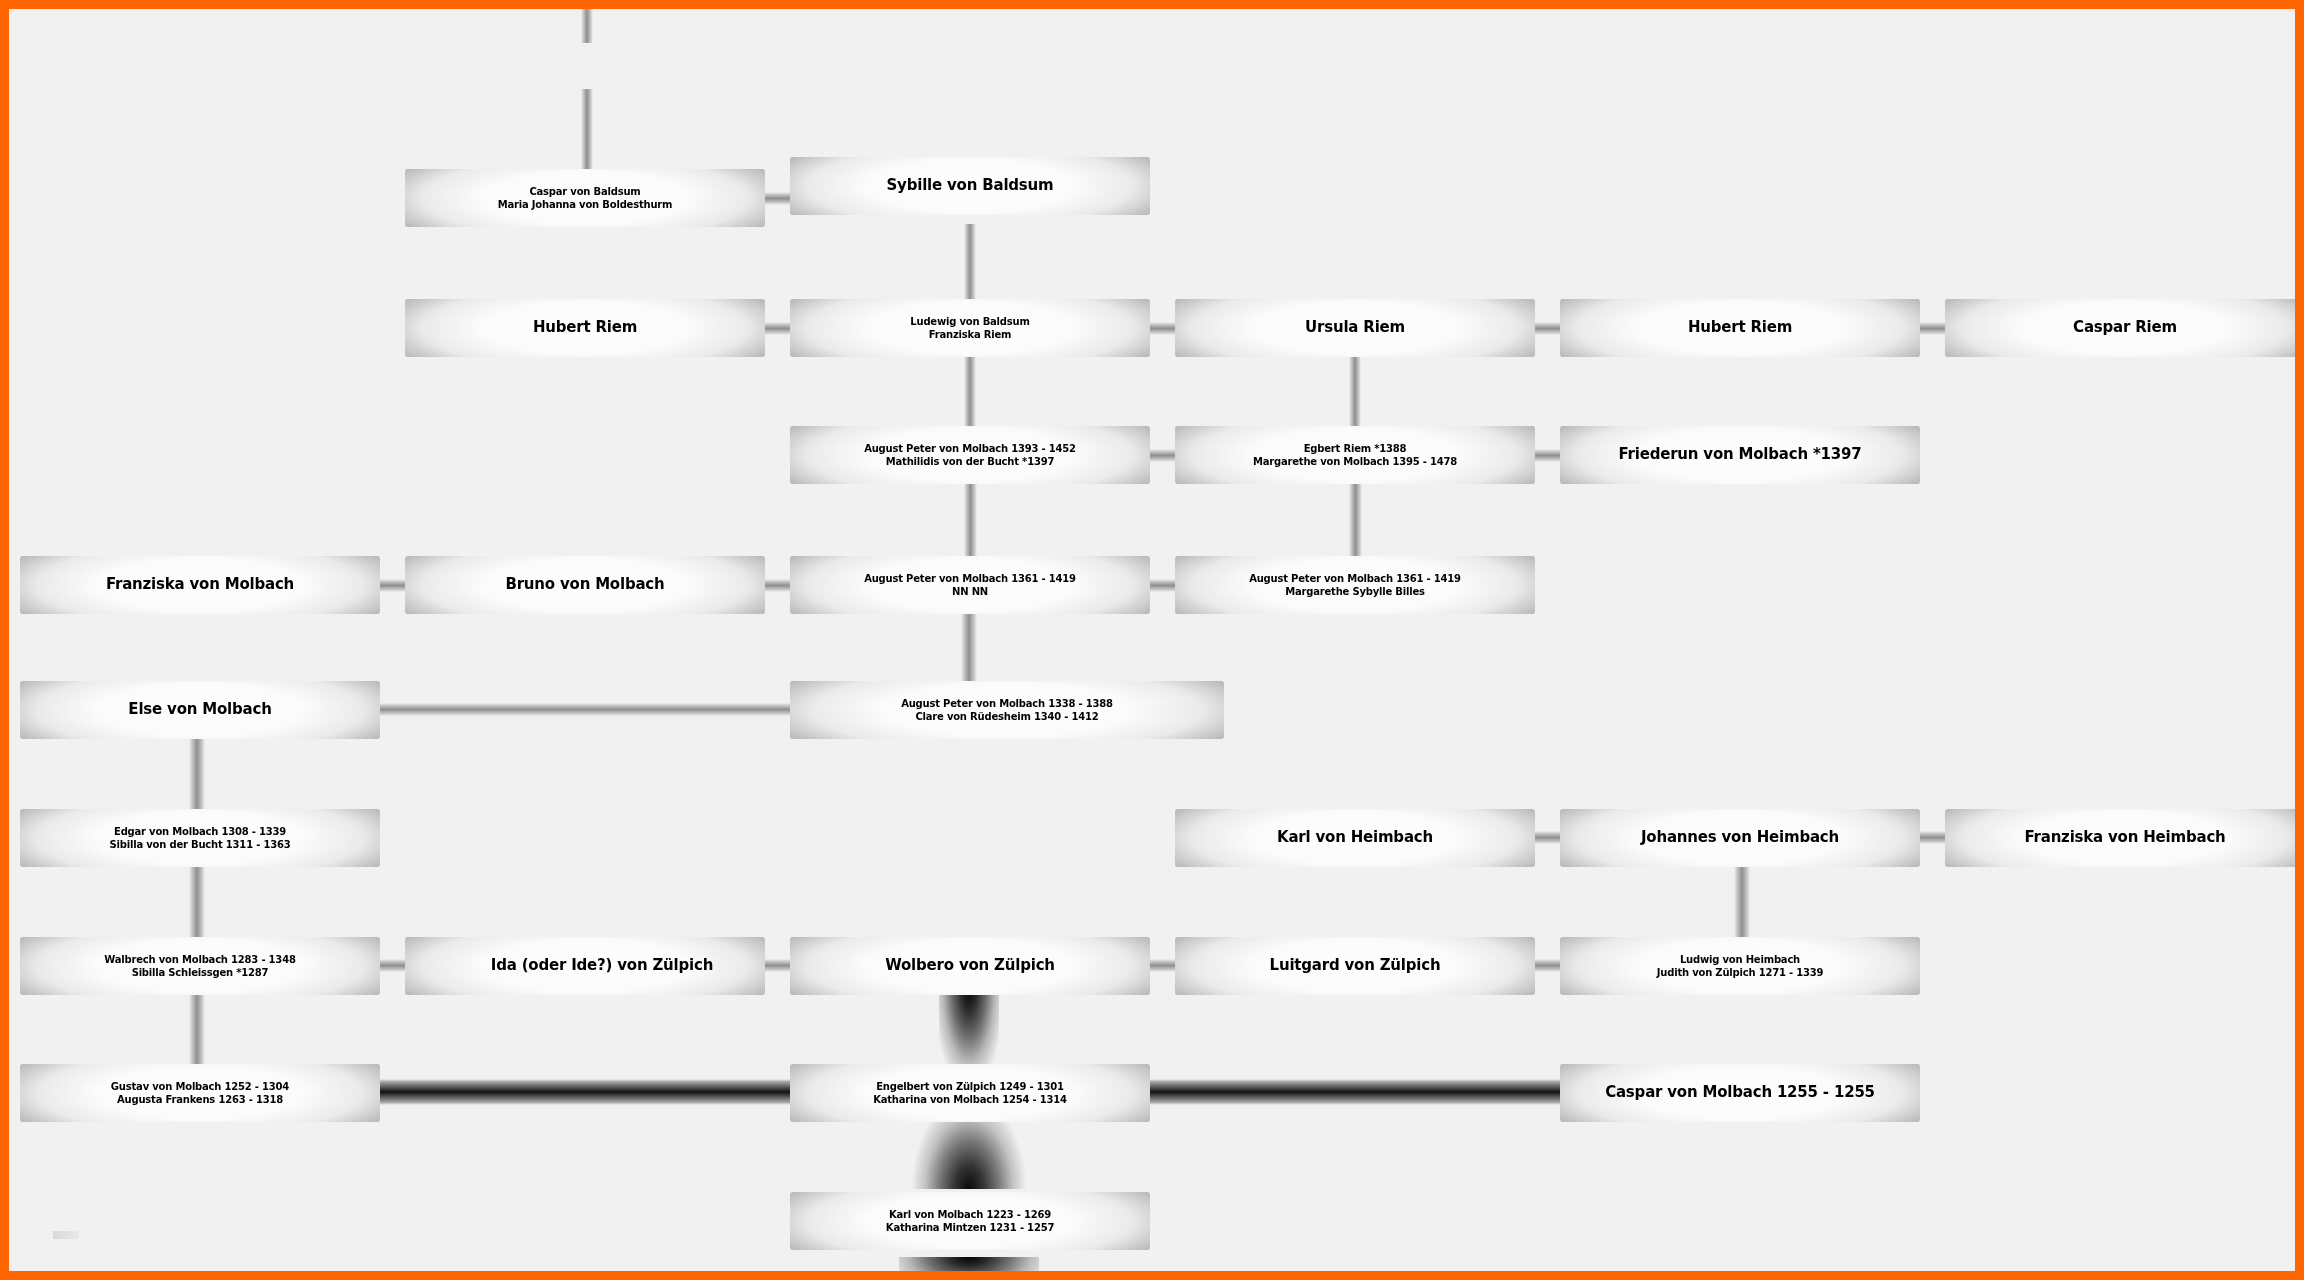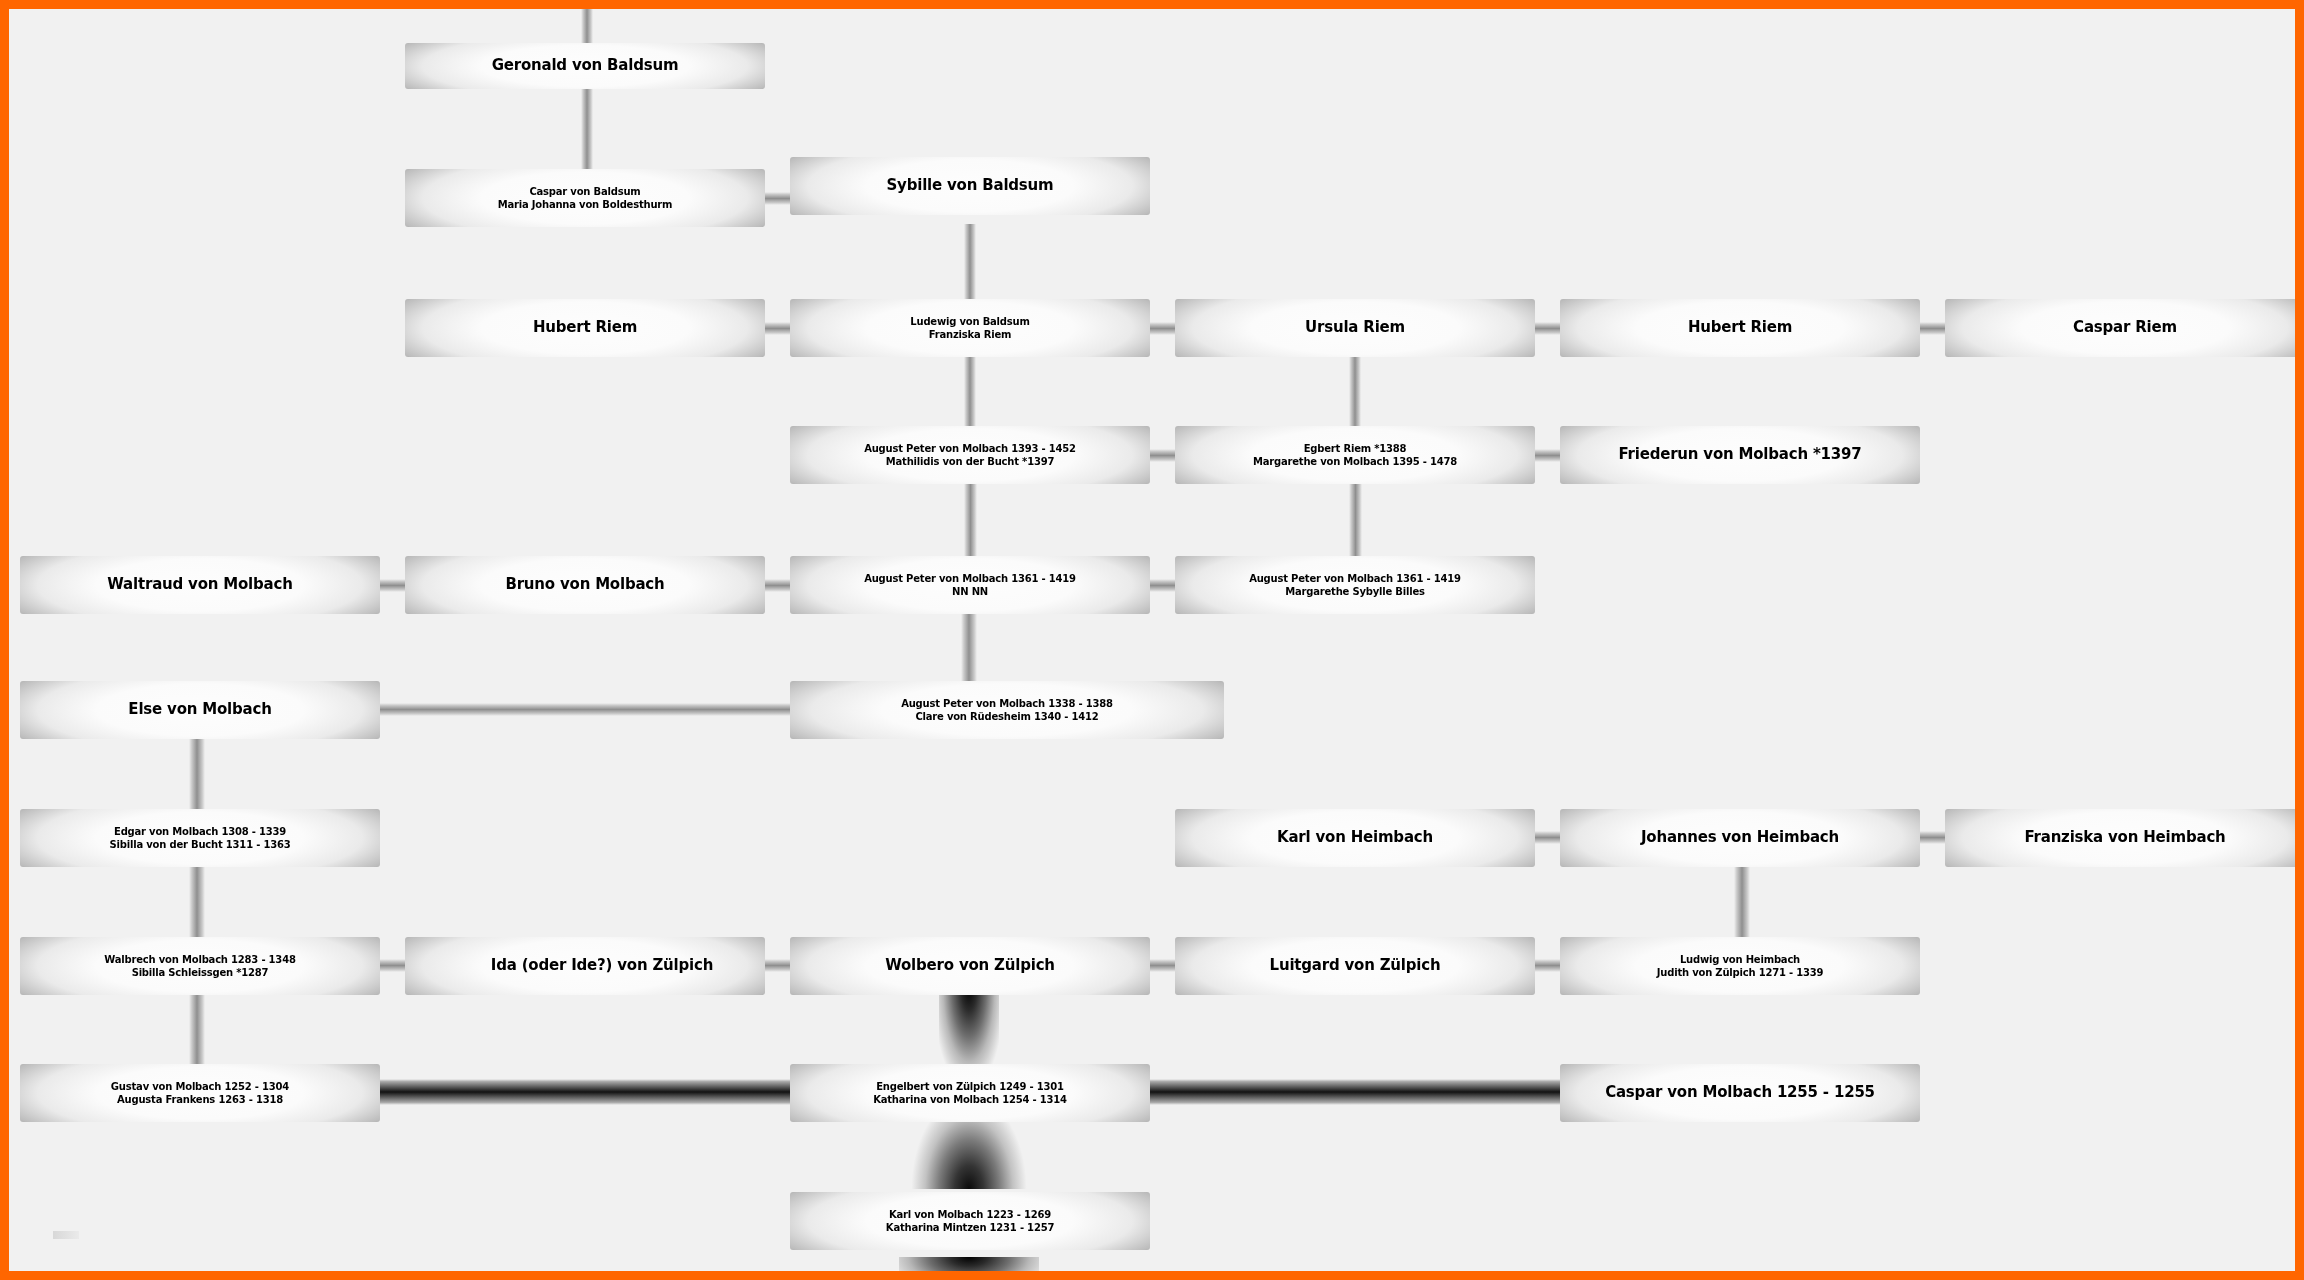--- a/index.html
+++ b/index.html
@@ -144,23 +144,20 @@
     <div class="conn fan" style="left:930px; top:978px; width:60px; height:80px;"></div>
 
     <div class="conn hdark" style="left:360px; top:1070px; width:425px; height:26px;"></div>
     <div class="conn hdark" style="left:1130px; top:1070px; width:425px; height:26px;"></div>
 
     <div class="conn fan2" style="left:900px; top:1102px; width:120px; height:78px;"></div>
     <div class="conn fan" style="left:890px; top:1248px; width:140px; height:32px;"></div>
 
     <div class="corner-mark"></div>
 
-    <div class="node one-line" style="left:396px; top:34px; width:360px; height:46px;">
-      <span class="ln">Geronald von Baldsum</span>
-    </div>
 
     <div class="node" style="left:396px; top:160px; width:360px; height:58px;">
       <span class="ln">Caspar von Baldsum</span>
       <span class="ln">Maria Johanna von Boldesthurm</span>
     </div>
     <div class="node one-line" style="left:781px; top:148px; width:360px; height:58px;">
       <span class="ln">Sybille von Baldsum</span>
     </div>
 
     <div class="node one-line" style="left:396px; top:290px; width:360px; height:58px;">
@@ -186,21 +183,21 @@
     </div>
     <div class="node" style="left:1166px; top:417px; width:360px; height:58px;">
       <span class="ln">Egbert Riem *1388</span>
       <span class="ln">Margarethe von Molbach 1395 - 1478</span>
     </div>
     <div class="node one-line" style="left:1551px; top:417px; width:360px; height:58px;">
       <span class="ln">Friederun von Molbach *1397</span>
     </div>
 
     <div class="node one-line" style="left:11px; top:547px; width:360px; height:58px;">
-      <span class="ln">Waltraud von Molbach</span>
+      <span class="ln">Franziska von Molbach</span>
     </div>
     <div class="node one-line" style="left:396px; top:547px; width:360px; height:58px;">
       <span class="ln">Bruno von Molbach</span>
     </div>
     <div class="node" style="left:781px; top:547px; width:360px; height:58px;">
       <span class="ln">August Peter von Molbach 1361 - 1419</span>
       <span class="ln">NN NN</span>
     </div>
     <div class="node" style="left:1166px; top:547px; width:360px; height:58px;">
       <span class="ln">August Peter von Molbach 1361 - 1419</span>

